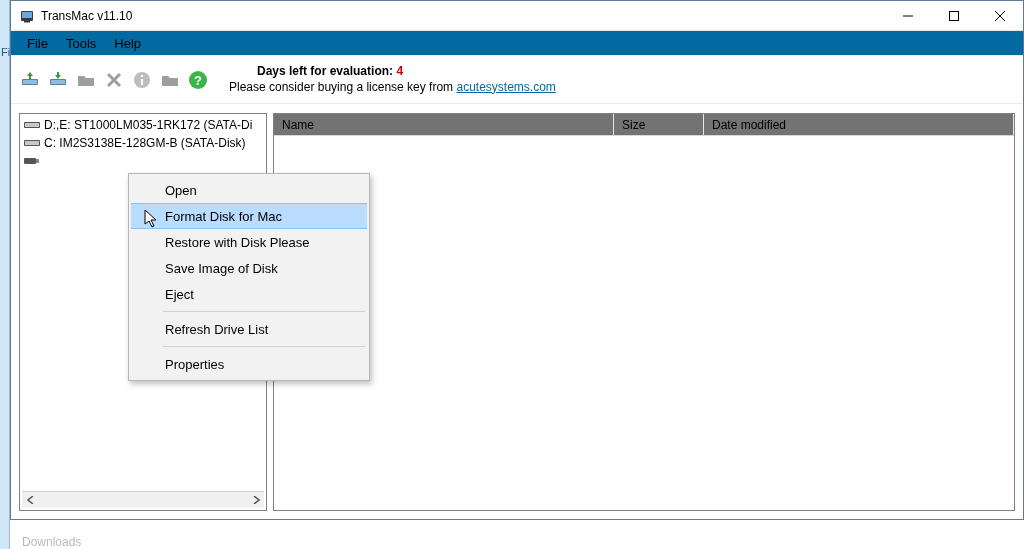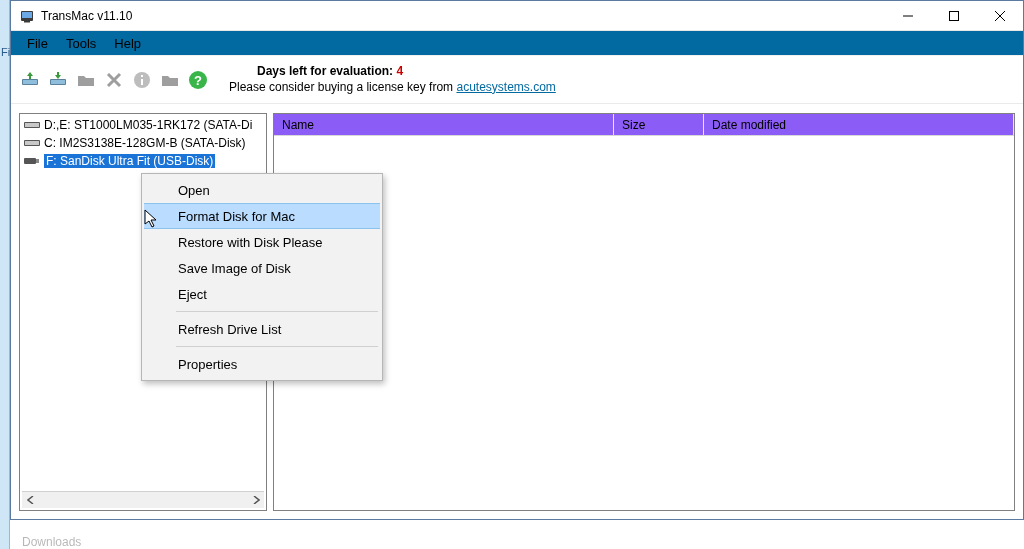--- a/index.html
+++ b/index.html
@@ -171,21 +171,21 @@
     display:flex; align-items:center; justify-content:center;
     color:#606060;
   }
 
   
   .rp-header {
     height: 22px;
     display: flex;
     align-items: center;
     border-bottom: 1px solid #d8d8d8;
-    background: #8b5cf6;
+    background: #737373;
     font-size: 12px;
     color: #000;
   }
   .rp-header .col {
     padding-left: 8px;
     height: 100%;
     display: flex;
     align-items: center;
     border-right: 1px solid #e6e6e6;
   }
@@ -374,21 +374,20 @@
             </span>
             <span class="label">C:  IM2S3138E-128GM-B (SATA-Disk)</span>
           </div>
           <div class="drive-item selected">
             <span class="drive-icon">
               <svg width="16" height="12" viewBox="0 0 16 12">
                   <rect x="0" y="3" width="12" height="6" rx="1" fill="#555"></rect>
                   <rect x="12" y="4" width="3" height="4" fill="#888"></rect>
                 </svg>
             </span>
-            <span class="label">F: SanDisk Ultra Fit (USB-Disk)</span>
           </div>
         </div>
 
         <div class="left-scroll">
           <span class="arrow">
             <svg width="8" height="8" viewBox="0 0 8 8">
                 <path d="M6 0 L1 4 L6 8" fill="none" stroke="#555" stroke-width="1.5"></path>
               </svg>
           </span>
           <span class="arrow">
@@ -407,21 +406,21 @@
         </div>
         <div class="ghost-mark">
           <div></div>
           <div></div>
         </div>
       </div>
 
     </div>
   </div>
 
-  <div class="context-menu" style="left:130px; top:172px;">
+  <div class="context-menu" style="left:117px; top:172px;">
     <div class="cm-gutter"></div>
     <div class="cm-item">Open</div>
     <div class="cm-item highlight">Format Disk for Mac</div>
     <div class="cm-item">Restore with Disk Please</div>
     <div class="cm-item">Save Image of Disk</div>
     <div class="cm-item">Eject</div>
     <div class="cm-sep"></div>
     <div class="cm-item">Refresh Drive List</div>
     <div class="cm-sep"></div>
     <div class="cm-item">Properties</div>

